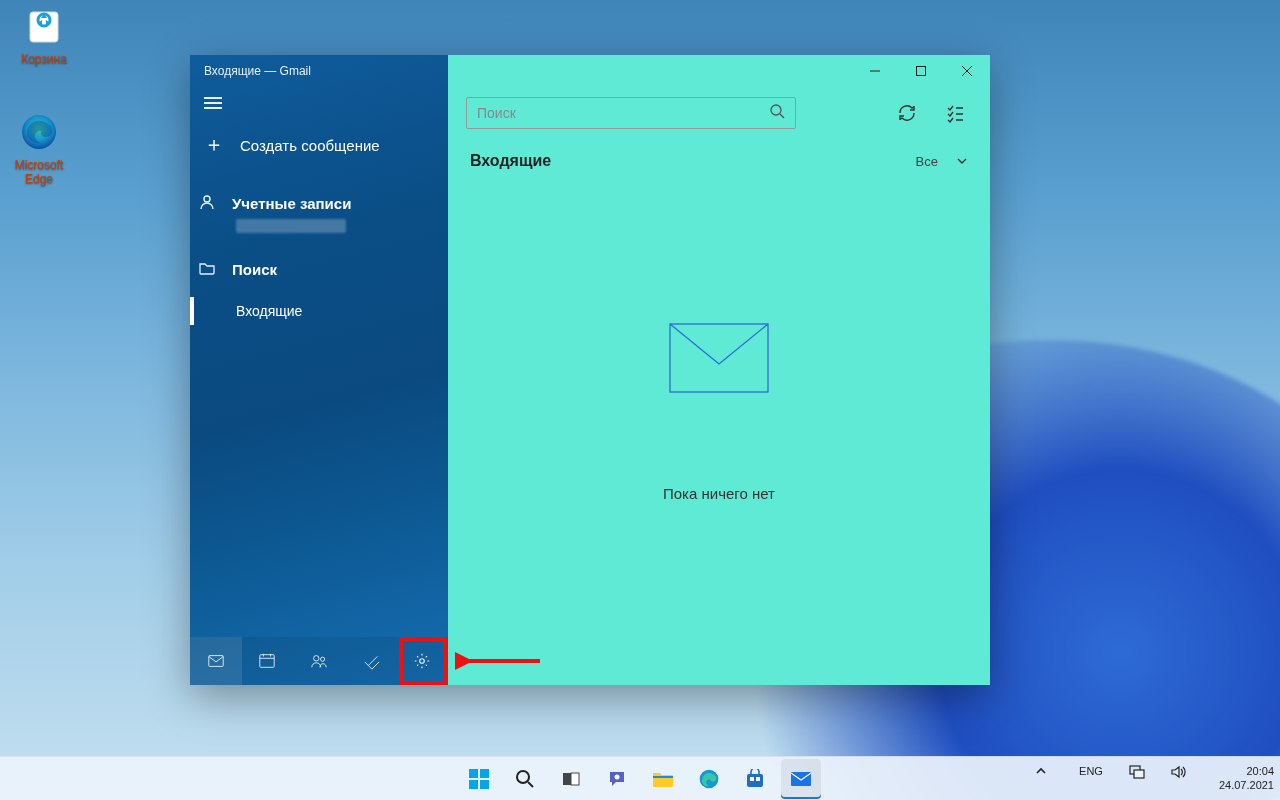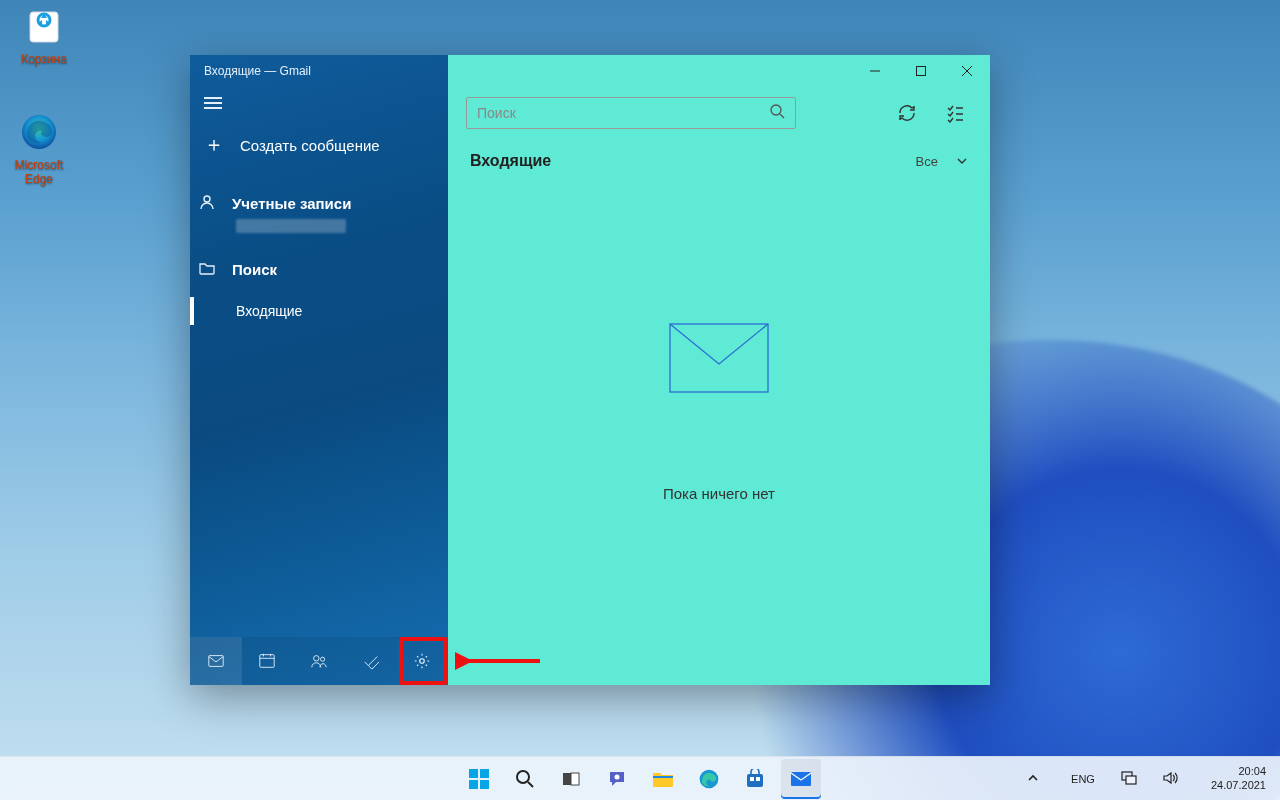--- a/index.html
+++ b/index.html
@@ -82,21 +82,21 @@
   .taskbar {
     position: absolute; left: 0; right: 0; bottom: 0; height: 44px;
     background: rgba(235,243,252,.92); backdrop-filter: blur(6px);
     border-top: 1px solid rgba(0,0,0,.06);
     display: flex; align-items: center;
     z-index: 50;
   }
   .tb-center { position: absolute; left: 50%; transform: translateX(-50%); display: flex; gap: 6px; }
   .tb-item { width: 40px; height: 40px; display: flex; align-items: center; justify-content: center; border-radius: 4px; }
   .tb-item.active { background: rgba(0,0,0,.06); box-shadow: inset 0 -2px 0 #1a73e8; }
-  .tb-right { margin-left: auto; display: flex; align-items: center; padding-right: 8px; gap: 26px; color: #222; font-size: 11px; }
+  .tb-right { margin-left: auto; display: flex; align-items: flex-start; padding-right: 0; gap: 26px; color: #222; font-size: 11px; }
   .tb-clock { text-align: right; line-height: 1.25; padding: 0 6px; }
   .chevron-up { width: 24px; text-align: center; }
 </style>
 </head>
 <body>
 
 <div class="bloom"></div>
 
 <div class="desktop-icon di-bin">
   <div class="ic">

